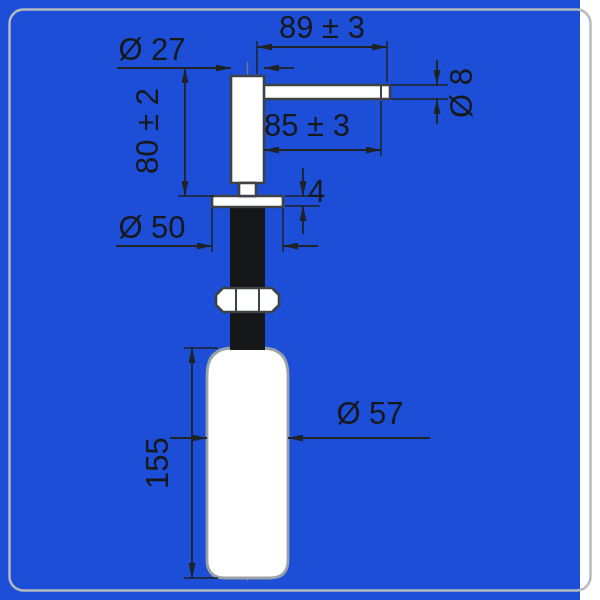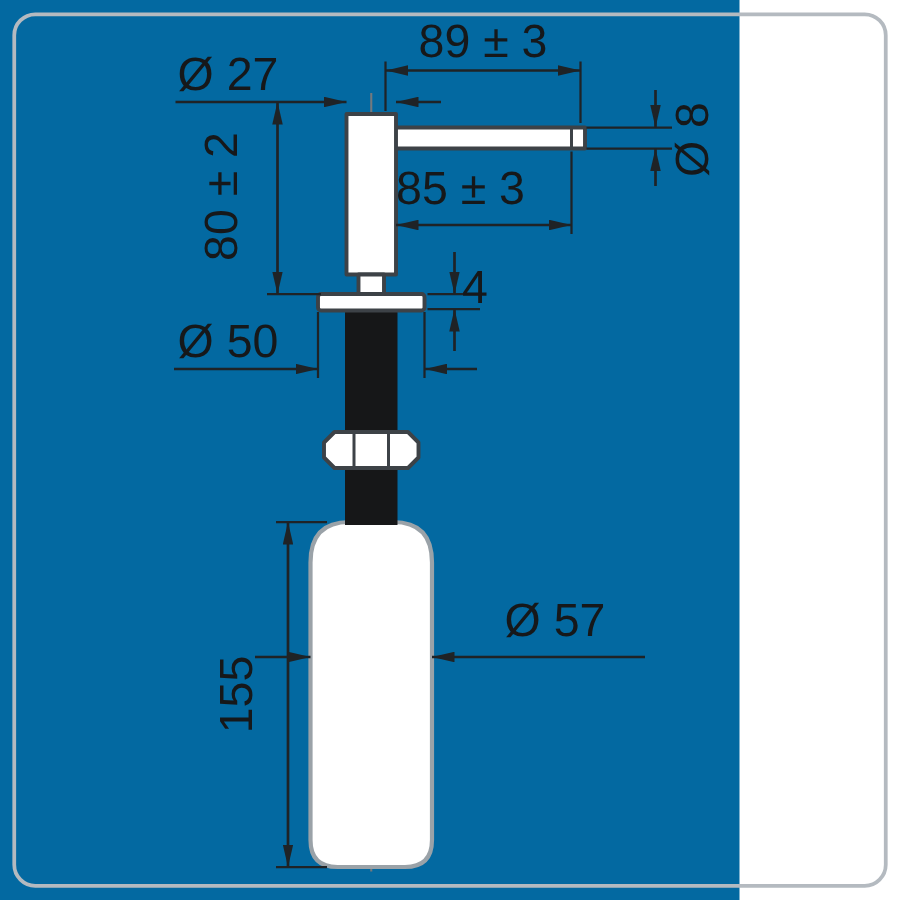--- a/index.html
+++ b/index.html
@@ -1,16 +1,16 @@
 <!DOCTYPE html>
 <html><head>
 <meta charset="utf-8">
 <style>
   html,body{margin:0;padding:0;background:#fff;}
-  .stage{width:493px;height:600px;position:relative;background:#0369a1;}
+  .stage{width:580px;height:600px;position:relative;background:#1d4ed8;}
   svg{display:block;}
   .frame{stroke:#b4bac0;stroke-width:2.5;fill:none;}
   .cl{stroke:#74797d;stroke-width:1.4;stroke-dasharray:15 5 3 5;fill:none;}
   .part{stroke:#3d4247;stroke-width:2.6;fill:#ffffff;stroke-linejoin:round;}
   .part-line{stroke:#3d4247;stroke-width:2;fill:none;}
   .shank{fill:#161718;stroke:none;}
   .bottle{stroke:#9aa2a8;stroke-width:2.8;fill:#ffffff;}
   .dim{stroke:#1f2326;stroke-width:1.8;fill:none;}
   .ext{stroke:#1f2326;stroke-width:1.5;fill:none;}
   .dimtext{font-family:"Liberation Sans", sans-serif;font-size:31px;fill:#16181a;}

